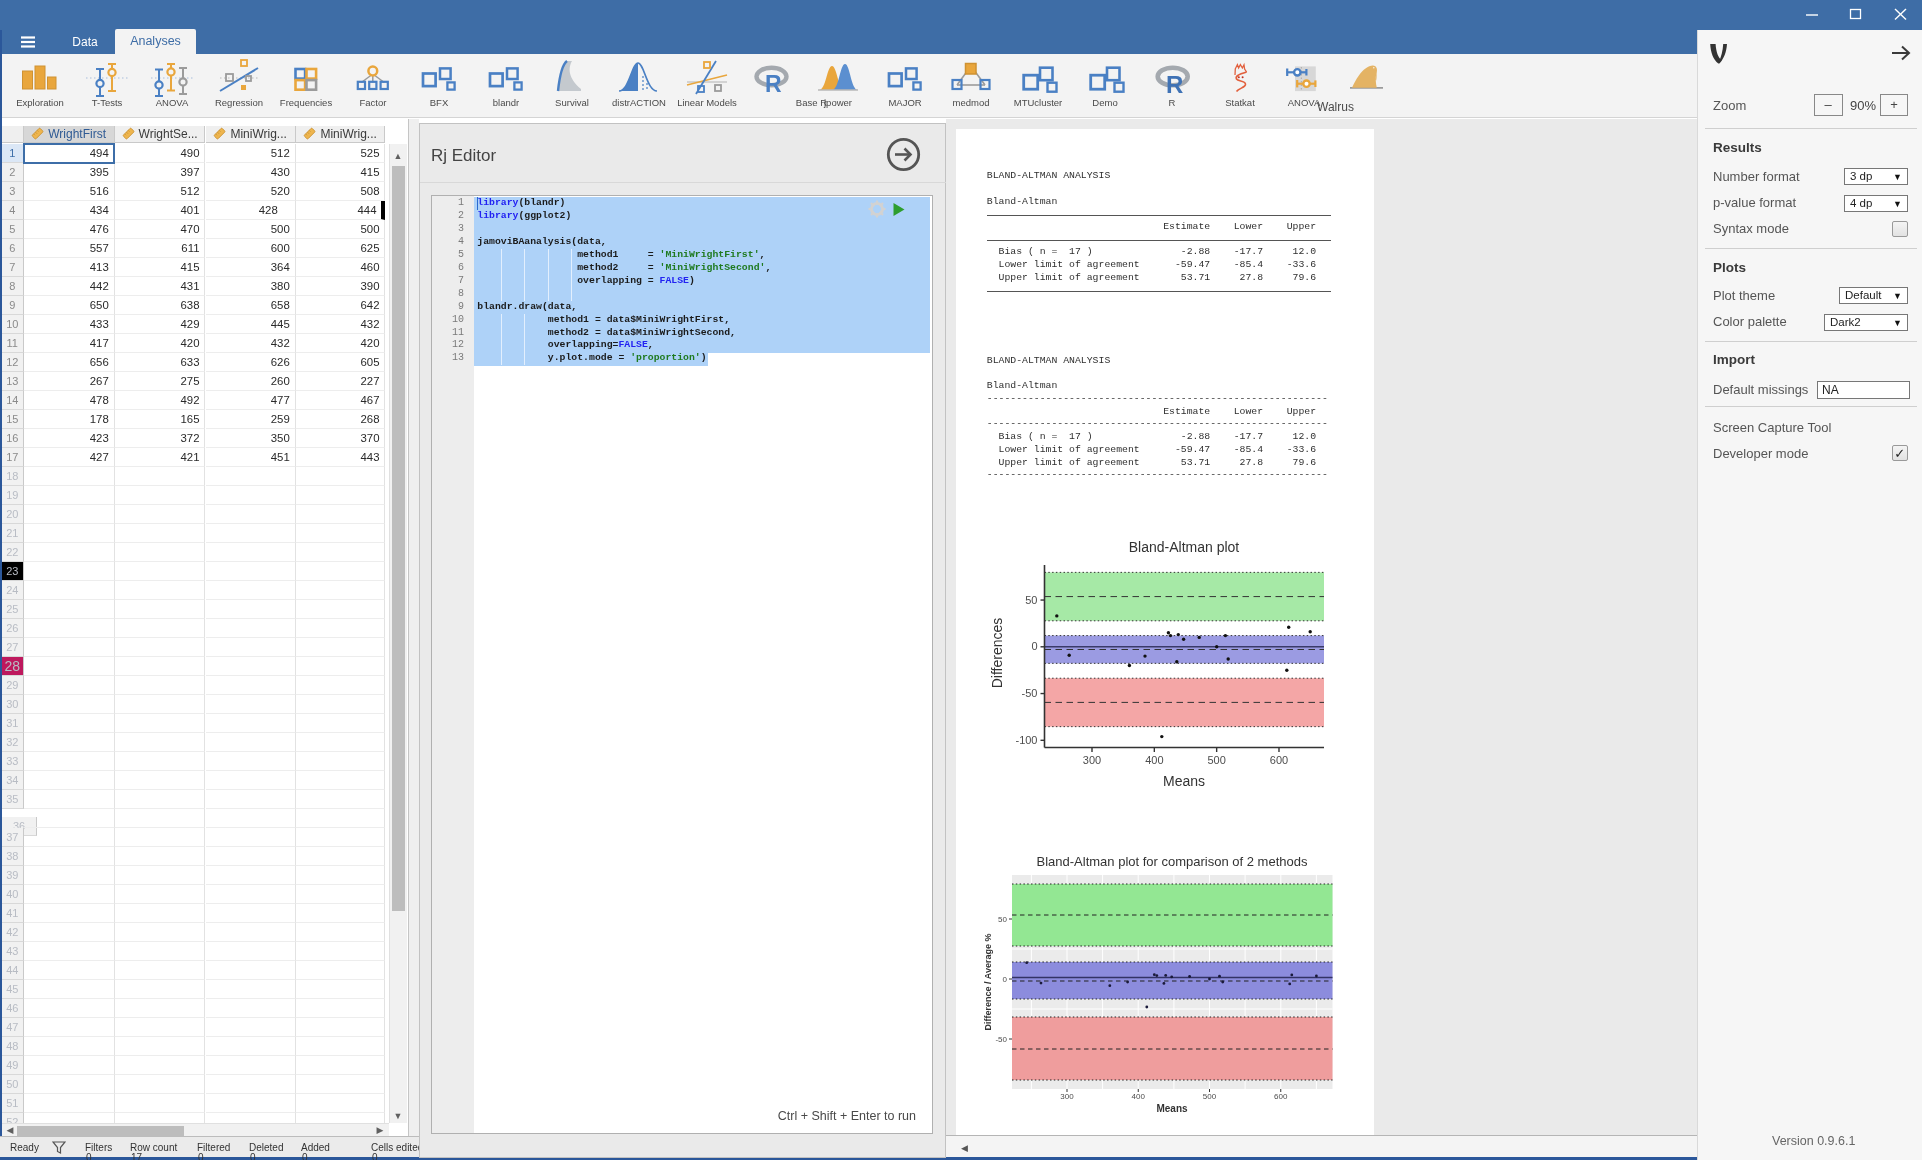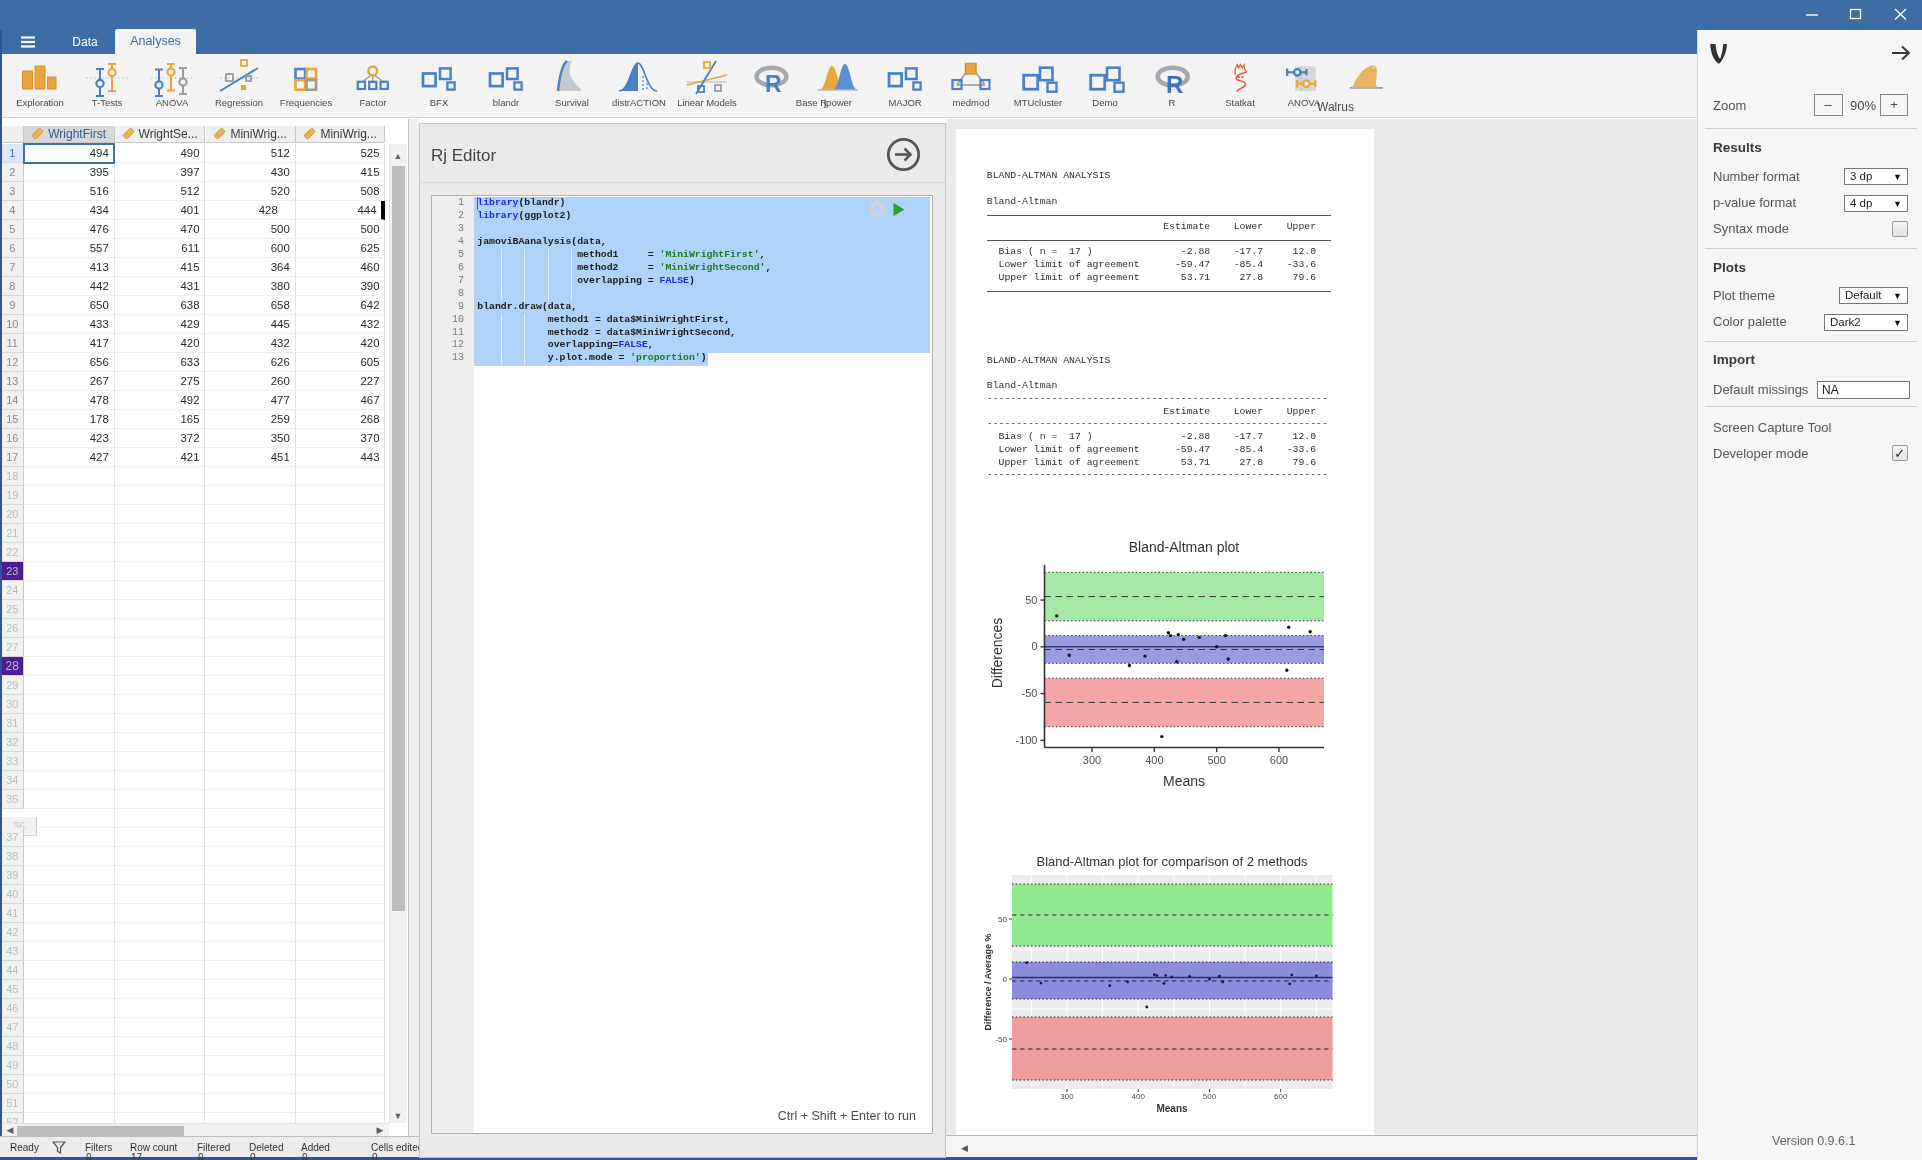--- a/index.html
+++ b/index.html
@@ -338,21 +338,21 @@
     <div style="position:absolute;left:2px;top:524.4px;width:21.5px;height:19.0px;background:#f1f1f1;border-right:1px solid #c9c9c9;border-bottom:1px solid #d8d8d8;color:#b8bcc4;font-size:11px;text-align:center;line-height:19.0px;">21</div>
     <div style="position:absolute;left:23.5px;top:524.4px;width:91.3px;height:19.0px;border-right:1px solid #e2e2e2;border-bottom:1px solid #ededed;color:#2a2a2a;font-size:11.4px;text-align:right;line-height:18.0px;padding-right:5px;"></div>
     <div style="position:absolute;left:114.8px;top:524.4px;width:90.7px;height:19.0px;border-right:1px solid #e2e2e2;border-bottom:1px solid #ededed;color:#2a2a2a;font-size:11.4px;text-align:right;line-height:18.0px;padding-right:5px;"></div>
     <div style="position:absolute;left:205.5px;top:524.4px;width:90.30000000000001px;height:19.0px;border-right:1px solid #e2e2e2;border-bottom:1px solid #ededed;color:#2a2a2a;font-size:11.4px;text-align:right;line-height:18.0px;padding-right:5px;"></div>
     <div style="position:absolute;left:295.8px;top:524.4px;width:89.69999999999999px;height:19.0px;border-right:1px solid #e2e2e2;border-bottom:1px solid #ededed;color:#2a2a2a;font-size:11.4px;text-align:right;line-height:18.0px;padding-right:5px;"></div>
     <div style="position:absolute;left:2px;top:543.4px;width:21.5px;height:19.0px;background:#f1f1f1;border-right:1px solid #c9c9c9;border-bottom:1px solid #d8d8d8;color:#b8bcc4;font-size:11px;text-align:center;line-height:19.0px;">22</div>
     <div style="position:absolute;left:23.5px;top:543.4px;width:91.3px;height:19.0px;border-right:1px solid #e2e2e2;border-bottom:1px solid #ededed;color:#2a2a2a;font-size:11.4px;text-align:right;line-height:18.0px;padding-right:5px;"></div>
     <div style="position:absolute;left:114.8px;top:543.4px;width:90.7px;height:19.0px;border-right:1px solid #e2e2e2;border-bottom:1px solid #ededed;color:#2a2a2a;font-size:11.4px;text-align:right;line-height:18.0px;padding-right:5px;"></div>
     <div style="position:absolute;left:205.5px;top:543.4px;width:90.30000000000001px;height:19.0px;border-right:1px solid #e2e2e2;border-bottom:1px solid #ededed;color:#2a2a2a;font-size:11.4px;text-align:right;line-height:18.0px;padding-right:5px;"></div>
     <div style="position:absolute;left:295.8px;top:543.4px;width:89.69999999999999px;height:19.0px;border-right:1px solid #e2e2e2;border-bottom:1px solid #ededed;color:#2a2a2a;font-size:11.4px;text-align:right;line-height:18.0px;padding-right:5px;"></div>
-    <div style="position:absolute;left:2px;top:562.4px;width:21.5px;height:19.0px;background:#4c1d95;border-right:1px solid #c9c9c9;border-bottom:1px solid #d8d8d8;color:#b8bcc4;font-size:11px;text-align:center;line-height:19.0px;">23</div>
+    <div style="position:absolute;left:2px;top:562.4px;width:21.5px;height:19.0px;background:#000000;border-right:1px solid #c9c9c9;border-bottom:1px solid #d8d8d8;color:#b8bcc4;font-size:11px;text-align:center;line-height:19.0px;">23</div>
     <div style="position:absolute;left:23.5px;top:562.4px;width:91.3px;height:19.0px;border-right:1px solid #e2e2e2;border-bottom:1px solid #ededed;color:#2a2a2a;font-size:11.4px;text-align:right;line-height:18.0px;padding-right:5px;"></div>
     <div style="position:absolute;left:114.8px;top:562.4px;width:90.7px;height:19.0px;border-right:1px solid #e2e2e2;border-bottom:1px solid #ededed;color:#2a2a2a;font-size:11.4px;text-align:right;line-height:18.0px;padding-right:5px;"></div>
     <div style="position:absolute;left:205.5px;top:562.4px;width:90.30000000000001px;height:19.0px;border-right:1px solid #e2e2e2;border-bottom:1px solid #ededed;color:#2a2a2a;font-size:11.4px;text-align:right;line-height:18.0px;padding-right:5px;"></div>
     <div style="position:absolute;left:295.8px;top:562.4px;width:89.69999999999999px;height:19.0px;border-right:1px solid #e2e2e2;border-bottom:1px solid #ededed;color:#2a2a2a;font-size:11.4px;text-align:right;line-height:18.0px;padding-right:5px;"></div>
     <div style="position:absolute;left:2px;top:581.4px;width:21.5px;height:19.0px;background:#f1f1f1;border-right:1px solid #c9c9c9;border-bottom:1px solid #d8d8d8;color:#b8bcc4;font-size:11px;text-align:center;line-height:19.0px;">24</div>
     <div style="position:absolute;left:23.5px;top:581.4px;width:91.3px;height:19.0px;border-right:1px solid #e2e2e2;border-bottom:1px solid #ededed;color:#2a2a2a;font-size:11.4px;text-align:right;line-height:18.0px;padding-right:5px;"></div>
     <div style="position:absolute;left:114.8px;top:581.4px;width:90.7px;height:19.0px;border-right:1px solid #e2e2e2;border-bottom:1px solid #ededed;color:#2a2a2a;font-size:11.4px;text-align:right;line-height:18.0px;padding-right:5px;"></div>
     <div style="position:absolute;left:205.5px;top:581.4px;width:90.30000000000001px;height:19.0px;border-right:1px solid #e2e2e2;border-bottom:1px solid #ededed;color:#2a2a2a;font-size:11.4px;text-align:right;line-height:18.0px;padding-right:5px;"></div>
     <div style="position:absolute;left:295.8px;top:581.4px;width:89.69999999999999px;height:19.0px;border-right:1px solid #e2e2e2;border-bottom:1px solid #ededed;color:#2a2a2a;font-size:11.4px;text-align:right;line-height:18.0px;padding-right:5px;"></div>
     <div style="position:absolute;left:2px;top:600.4px;width:21.5px;height:19.0px;background:#f1f1f1;border-right:1px solid #c9c9c9;border-bottom:1px solid #d8d8d8;color:#b8bcc4;font-size:11px;text-align:center;line-height:19.0px;">25</div>
@@ -363,21 +363,21 @@
     <div style="position:absolute;left:2px;top:619.4px;width:21.5px;height:19.0px;background:#f1f1f1;border-right:1px solid #c9c9c9;border-bottom:1px solid #d8d8d8;color:#b8bcc4;font-size:11px;text-align:center;line-height:19.0px;">26</div>
     <div style="position:absolute;left:23.5px;top:619.4px;width:91.3px;height:19.0px;border-right:1px solid #e2e2e2;border-bottom:1px solid #ededed;color:#2a2a2a;font-size:11.4px;text-align:right;line-height:18.0px;padding-right:5px;"></div>
     <div style="position:absolute;left:114.8px;top:619.4px;width:90.7px;height:19.0px;border-right:1px solid #e2e2e2;border-bottom:1px solid #ededed;color:#2a2a2a;font-size:11.4px;text-align:right;line-height:18.0px;padding-right:5px;"></div>
     <div style="position:absolute;left:205.5px;top:619.4px;width:90.30000000000001px;height:19.0px;border-right:1px solid #e2e2e2;border-bottom:1px solid #ededed;color:#2a2a2a;font-size:11.4px;text-align:right;line-height:18.0px;padding-right:5px;"></div>
     <div style="position:absolute;left:295.8px;top:619.4px;width:89.69999999999999px;height:19.0px;border-right:1px solid #e2e2e2;border-bottom:1px solid #ededed;color:#2a2a2a;font-size:11.4px;text-align:right;line-height:18.0px;padding-right:5px;"></div>
     <div style="position:absolute;left:2px;top:638.4px;width:21.5px;height:19.0px;background:#f1f1f1;border-right:1px solid #c9c9c9;border-bottom:1px solid #d8d8d8;color:#b8bcc4;font-size:11px;text-align:center;line-height:19.0px;">27</div>
     <div style="position:absolute;left:23.5px;top:638.4px;width:91.3px;height:19.0px;border-right:1px solid #e2e2e2;border-bottom:1px solid #ededed;color:#2a2a2a;font-size:11.4px;text-align:right;line-height:18.0px;padding-right:5px;"></div>
     <div style="position:absolute;left:114.8px;top:638.4px;width:90.7px;height:19.0px;border-right:1px solid #e2e2e2;border-bottom:1px solid #ededed;color:#2a2a2a;font-size:11.4px;text-align:right;line-height:18.0px;padding-right:5px;"></div>
     <div style="position:absolute;left:205.5px;top:638.4px;width:90.30000000000001px;height:19.0px;border-right:1px solid #e2e2e2;border-bottom:1px solid #ededed;color:#2a2a2a;font-size:11.4px;text-align:right;line-height:18.0px;padding-right:5px;"></div>
     <div style="position:absolute;left:295.8px;top:638.4px;width:89.69999999999999px;height:19.0px;border-right:1px solid #e2e2e2;border-bottom:1px solid #ededed;color:#2a2a2a;font-size:11.4px;text-align:right;line-height:18.0px;padding-right:5px;"></div>
-    <div style="position:absolute;left:2px;top:657.4px;width:21.5px;height:19.0px;background:#4c1d95;border-right:1px solid #c9c9c9;border-bottom:1px solid #d8d8d8;color:#b8bcc4;font-size:12px;text-align:center;line-height:19.0px;">28</div>
+    <div style="position:absolute;left:2px;top:657.4px;width:21.5px;height:19.0px;background:#be185d;border-right:1px solid #c9c9c9;border-bottom:1px solid #d8d8d8;color:#b8bcc4;font-size:14px;text-align:center;line-height:19.0px;">28</div>
     <div style="position:absolute;left:23.5px;top:657.4px;width:91.3px;height:19.0px;border-right:1px solid #e2e2e2;border-bottom:1px solid #ededed;color:#2a2a2a;font-size:11.4px;text-align:right;line-height:18.0px;padding-right:5px;"></div>
     <div style="position:absolute;left:114.8px;top:657.4px;width:90.7px;height:19.0px;border-right:1px solid #e2e2e2;border-bottom:1px solid #ededed;color:#2a2a2a;font-size:11.4px;text-align:right;line-height:18.0px;padding-right:5px;"></div>
     <div style="position:absolute;left:205.5px;top:657.4px;width:90.30000000000001px;height:19.0px;border-right:1px solid #e2e2e2;border-bottom:1px solid #ededed;color:#2a2a2a;font-size:11.4px;text-align:right;line-height:18.0px;padding-right:5px;"></div>
     <div style="position:absolute;left:295.8px;top:657.4px;width:89.69999999999999px;height:19.0px;border-right:1px solid #e2e2e2;border-bottom:1px solid #ededed;color:#2a2a2a;font-size:11.4px;text-align:right;line-height:18.0px;padding-right:5px;"></div>
     <div style="position:absolute;left:2px;top:676.4px;width:21.5px;height:19.0px;background:#f1f1f1;border-right:1px solid #c9c9c9;border-bottom:1px solid #d8d8d8;color:#b8bcc4;font-size:11px;text-align:center;line-height:19.0px;">29</div>
     <div style="position:absolute;left:23.5px;top:676.4px;width:91.3px;height:19.0px;border-right:1px solid #e2e2e2;border-bottom:1px solid #ededed;color:#2a2a2a;font-size:11.4px;text-align:right;line-height:18.0px;padding-right:5px;"></div>
     <div style="position:absolute;left:114.8px;top:676.4px;width:90.7px;height:19.0px;border-right:1px solid #e2e2e2;border-bottom:1px solid #ededed;color:#2a2a2a;font-size:11.4px;text-align:right;line-height:18.0px;padding-right:5px;"></div>
     <div style="position:absolute;left:205.5px;top:676.4px;width:90.30000000000001px;height:19.0px;border-right:1px solid #e2e2e2;border-bottom:1px solid #ededed;color:#2a2a2a;font-size:11.4px;text-align:right;line-height:18.0px;padding-right:5px;"></div>
     <div style="position:absolute;left:295.8px;top:676.4px;width:89.69999999999999px;height:19.0px;border-right:1px solid #e2e2e2;border-bottom:1px solid #ededed;color:#2a2a2a;font-size:11.4px;text-align:right;line-height:18.0px;padding-right:5px;"></div>
     <div style="position:absolute;left:2px;top:695.4px;width:21.5px;height:19.0px;background:#f1f1f1;border-right:1px solid #c9c9c9;border-bottom:1px solid #d8d8d8;color:#b8bcc4;font-size:11px;text-align:center;line-height:19.0px;">30</div>

